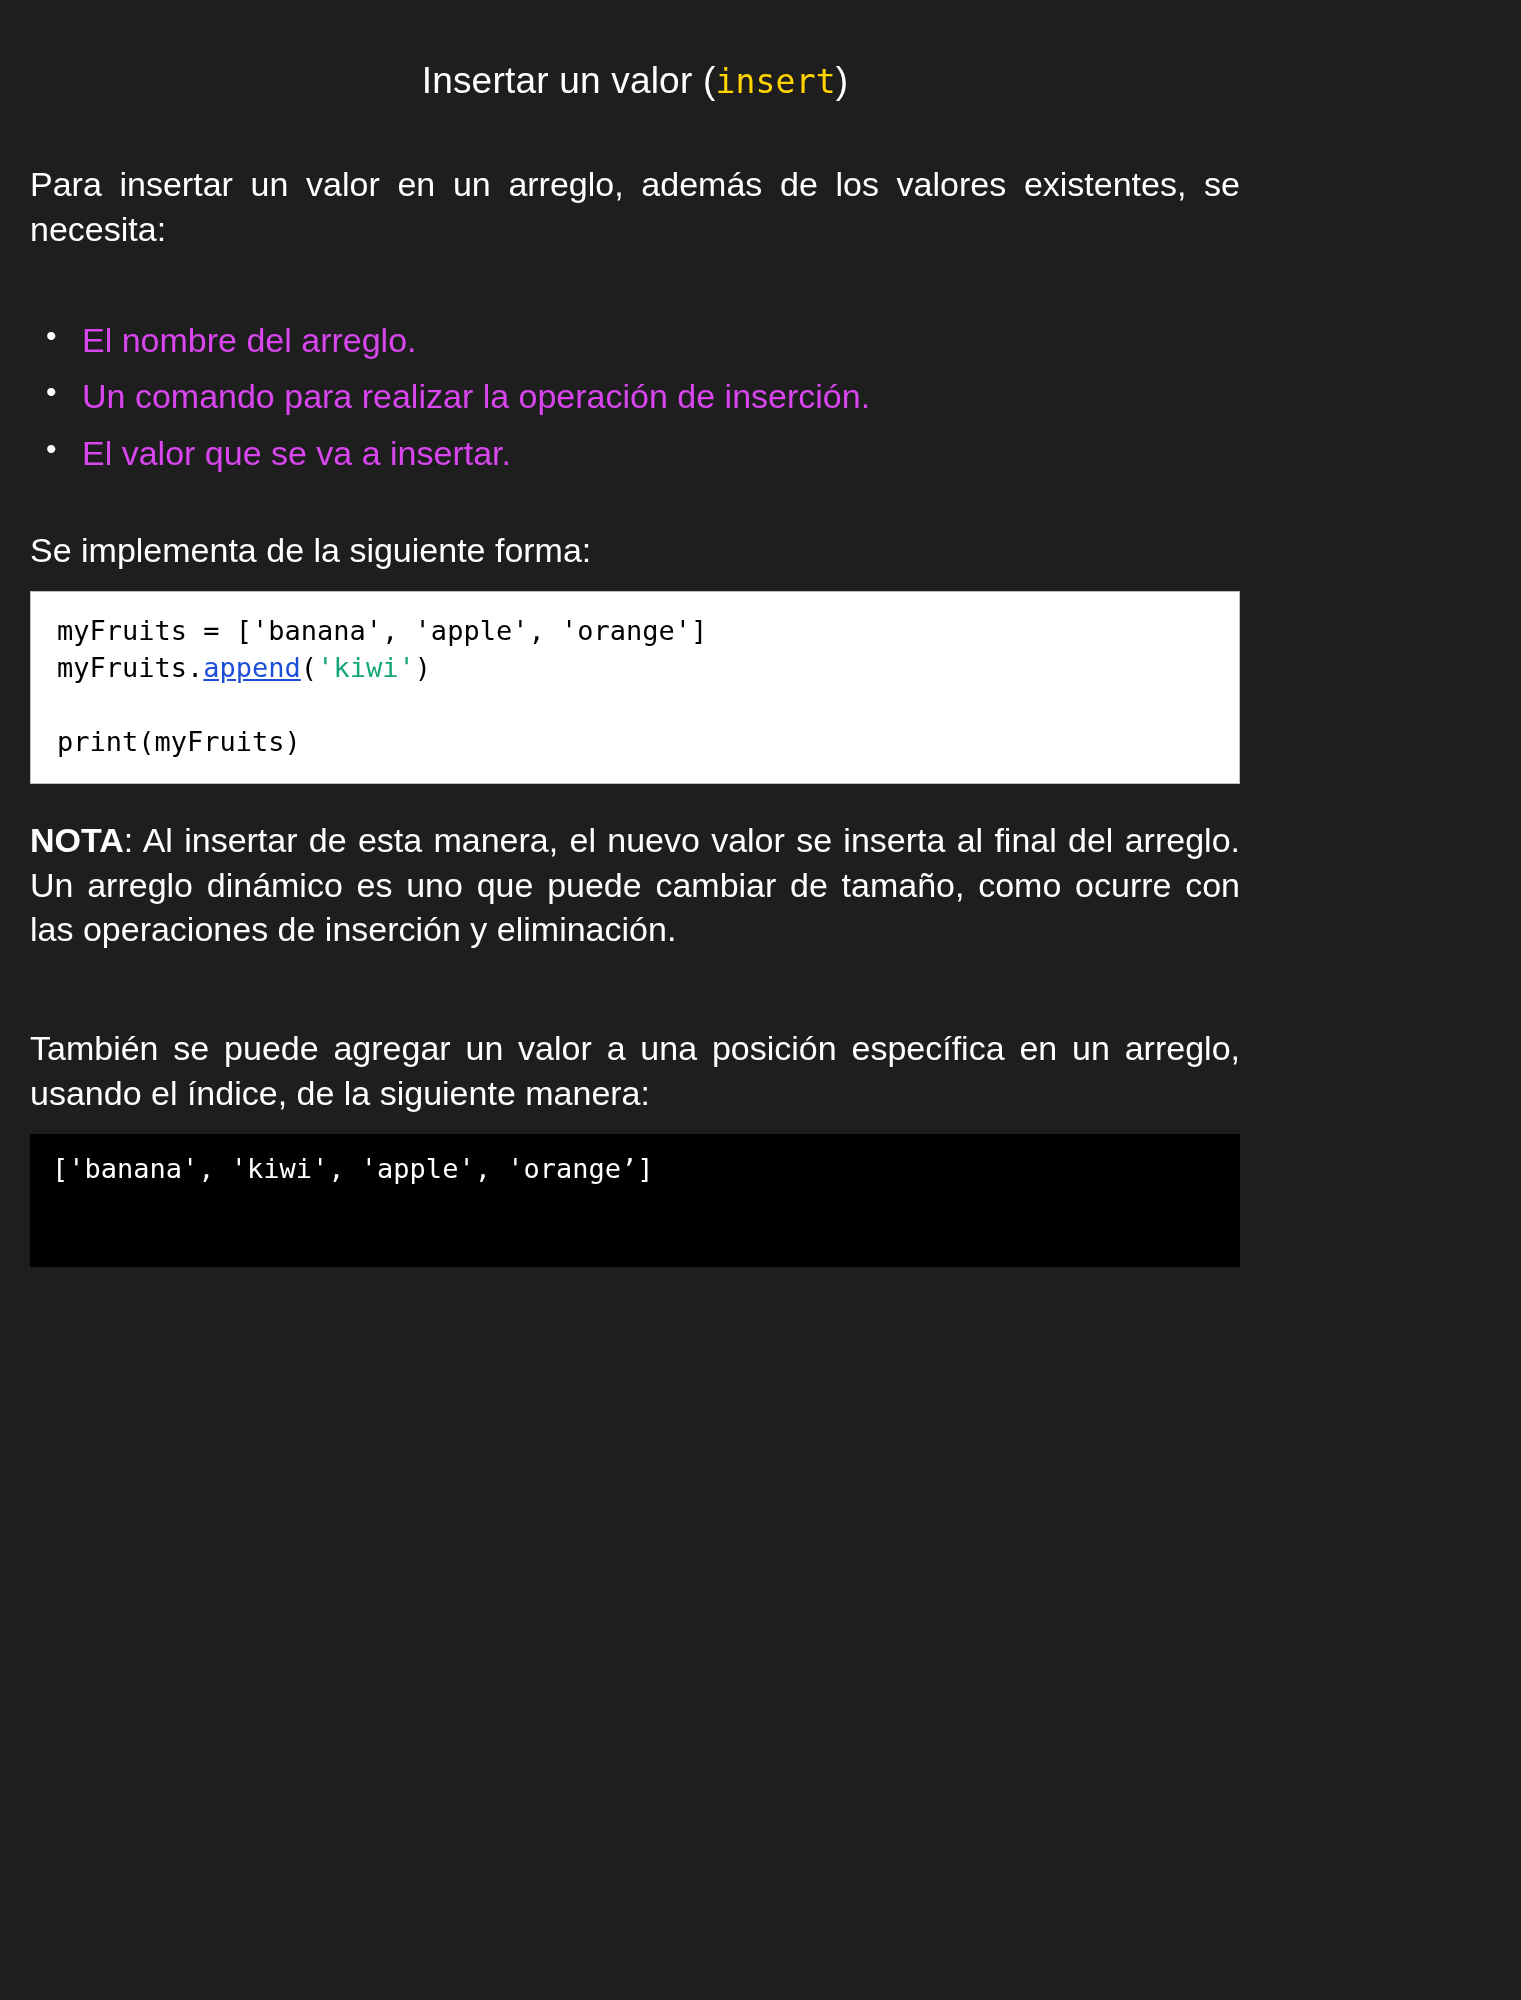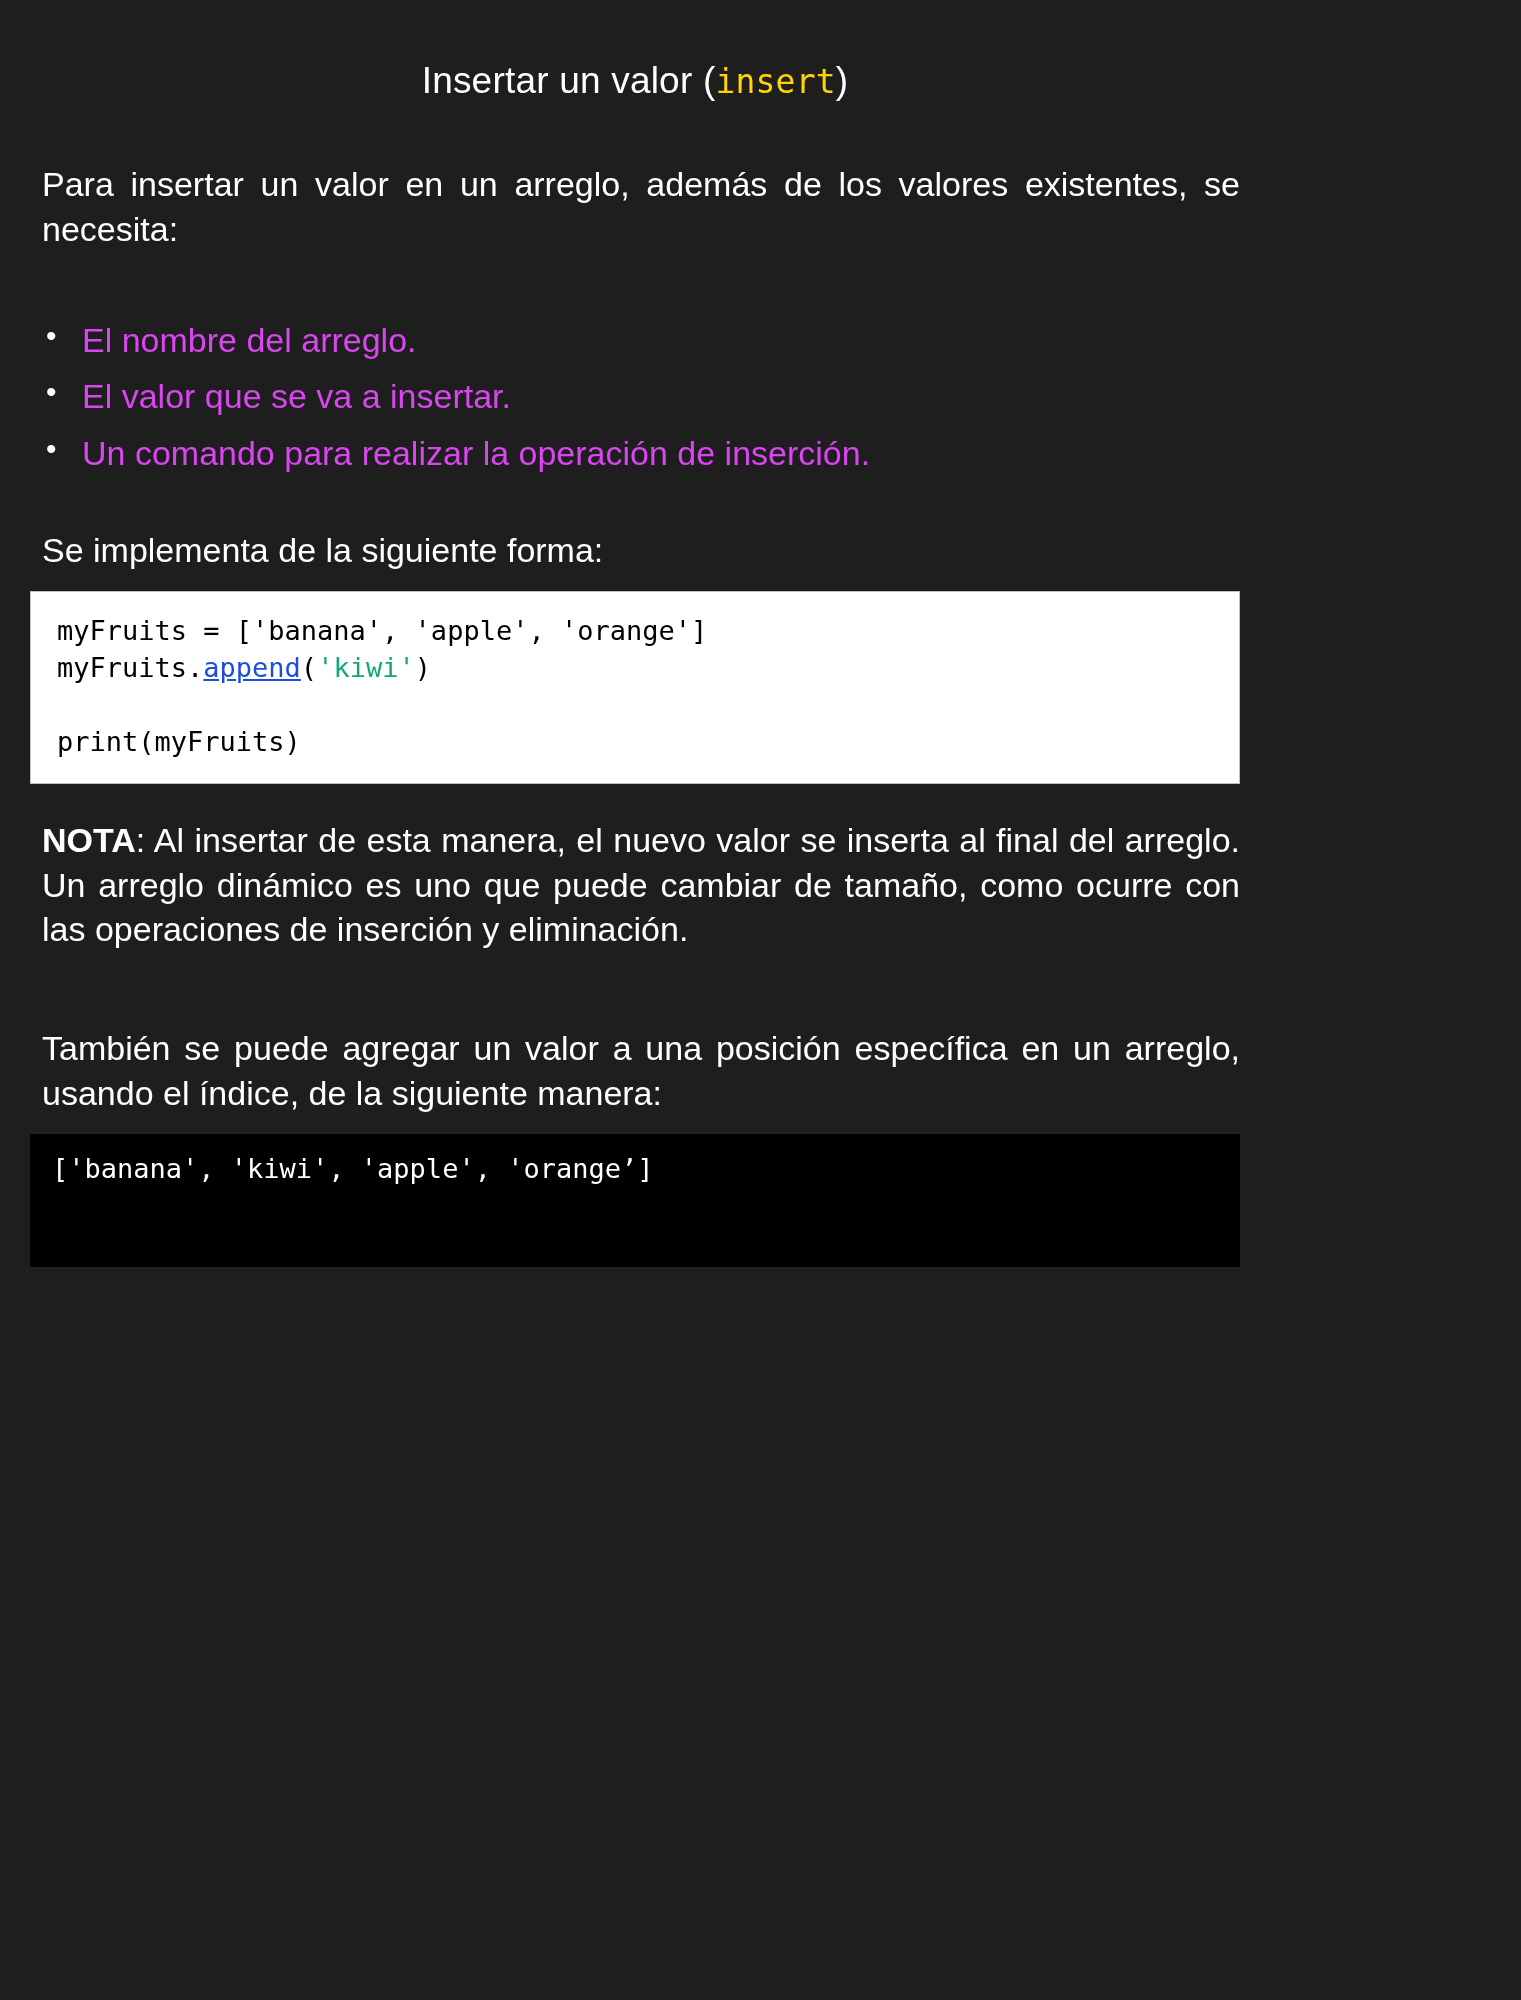--- a/index.html
+++ b/index.html
@@ -33,21 +33,21 @@
     font-family: "DejaVu Sans Mono", monospace;
     color: #ffd400;
     font-size: 33px;
   }
   .para {
     font-size: 34px;
     line-height: 1.32;
     color: #ffffff;
     text-align: justify;
     text-justify: inter-word;
-    margin: 0 0 18px 12px;
+    margin: 0 0 18px 0;
   }
   .para.nojust { text-align: left; }
   .spacer-sm { height: 28px; }
   .spacer-md { height: 44px; }
   .spacer-lg { height: 56px; }
 
   ul.bullets {
     list-style: none;
     margin: 0 0 0 0;
     padding: 0;
@@ -104,22 +104,22 @@
 <div class="slide">
 
   <h1 class="title"><span>Insertar un valor (</span><span class="kw">insert</span><span>)</span></h1>
 
   <p class="para">Para insertar un valor en un arreglo, además de los valores existentes, se necesita:</p>
 
   <div class="spacer-md"></div>
 
   <ul class="bullets">
     <li>El nombre del arreglo.</li>
+    <li>Un comando para realizar la operación de inserción.</li>
     <li>El valor que se va a insertar.</li>
-    <li>Un comando para realizar la operación de inserción.</li>
   </ul>
 
   <div class="spacer-md"></div>
 
   <p class="para nojust">Se implementa de la siguiente forma:</p>
 
   <div class="block-wrap">
     <div class="code-block"><span>myFruits = ['banana', 'apple', 'orange']</span>
 <span>myFruits.</span><span class="fn">append</span><span>(</span><span class="str">'kiwi'</span><span>)</span>
 <span></span>

